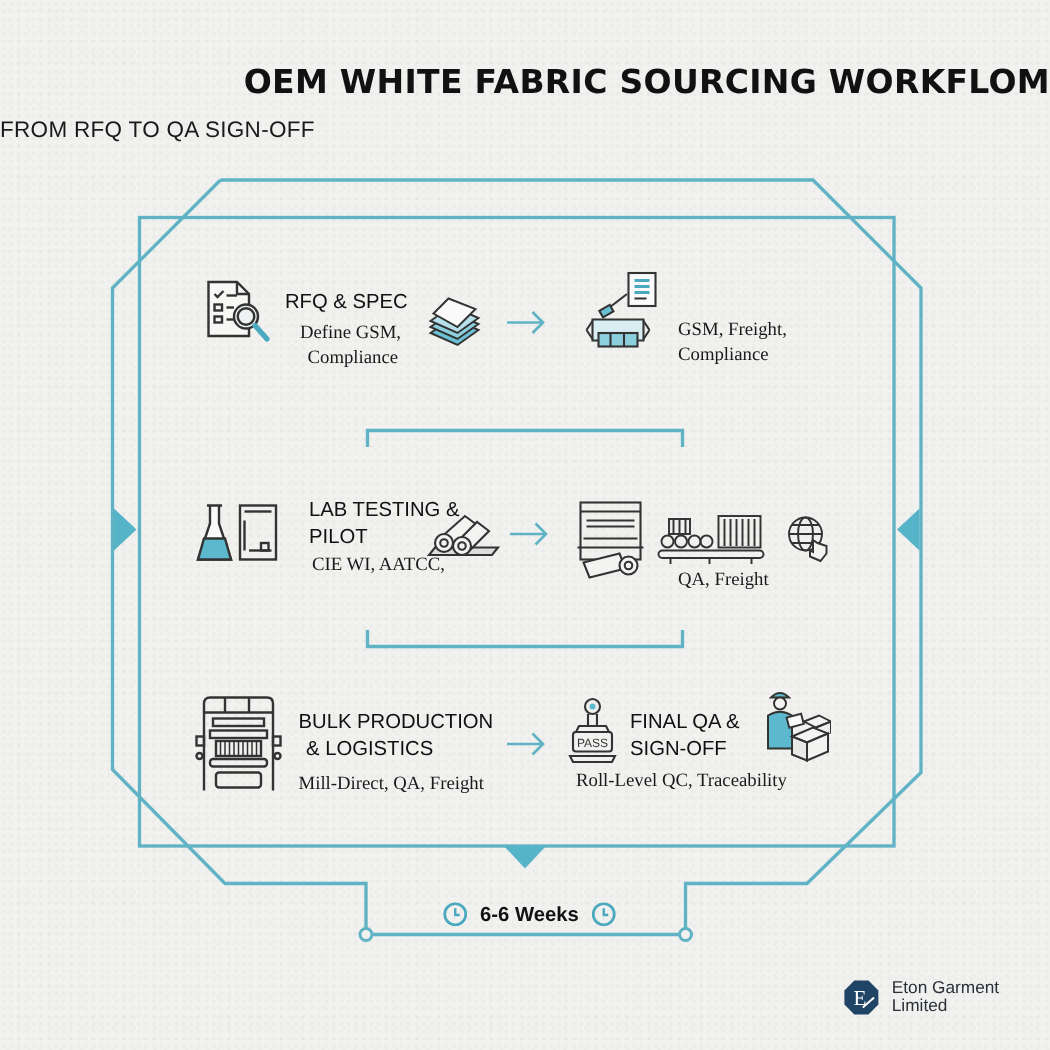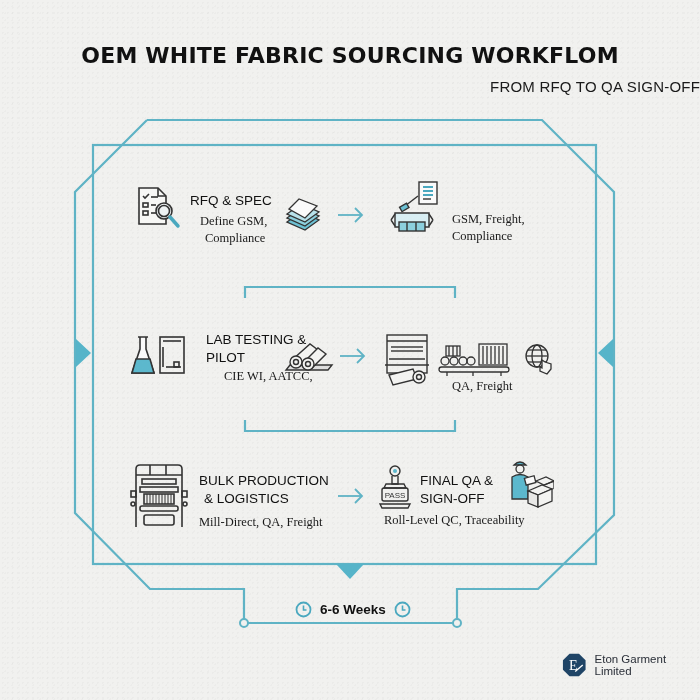--- a/index.html
+++ b/index.html
@@ -9,26 +9,26 @@
     background-image:
       radial-gradient(rgba(0,0,0,0.025) 1px, transparent 1px),
       radial-gradient(rgba(0,0,0,0.02) 1px, transparent 1px);
     background-size:5px 5px, 7px 7px;
     background-position:0 0, 2px 3px;
     font-family:"Liberation Sans", sans-serif;
     color:#1a1a1a;
   }
   .abs { position:absolute; }
   .title {
-    left:0; width:700px; top:43px; text-align:center;
+    left:0; width:700px; top:43px; text-align:right;
     font-family:"DejaVu Sans", sans-serif; font-weight:bold;
     font-size:22px; letter-spacing:0.2px; color:#111;
   }
   .subtitle {
-    left:0; width:700px; top:78px; text-align:right;
+    left:0; width:700px; top:78px; text-align:left;
     font-size:15px; color:#1a1a1a; letter-spacing:0.2px;
   }
   svg.frame { position:absolute; left:0; top:0; }
   .h { font-weight:normal; font-size:13.5px; line-height:18px; color:#111; }
   .t { font-size:12.5px; line-height:17px; color:#1a1a1a;font-family:Liberation Serif, serif; }
   .icon { position:absolute; }
   .weeks {
     left:295px; top:598px; height:22px; display:flex; align-items:center; gap:8px;
     font-weight:bold; font-size:13.5px; color:#111;
   }
@@ -137,21 +137,21 @@
     <rect x="30" y="4" width="24" height="36" fill="none"></rect>
     <line x1="33" y1="8" x2="51" y2="8"></line>
     <line x1="33" y1="14" x2="33" y2="34"></line>
     <line x1="36" y1="34" x2="51" y2="34"></line>
     <rect x="44" y="29" width="5" height="5" fill="none"></rect>
   </g>
 </svg>
 <div class="abs" style="left:206px;top:331px">
   <div class="h">LAB TESTING &amp;</div>
   <div class="h">PILOT</div>
-  <div class="t" style="margin-left:18px;margin-top:1px">CIE WI, AATCC,</div>
+  <div class="t" style="margin-left:2px;margin-top:1px">CIE WI, AATCC,</div>
 </div>
 <svg class="icon" style="left:284px;top:340px" width="50" height="36" viewBox="0 0 50 36">
   <g stroke="#333" stroke-width="1.4" fill="#f3f3f1">
     <path d="M2 30 L44 30 L48 25 L6 25 Z" fill="#ddd"></path>
     <path d="M8 20 L26 4 L34 10 L16 26 Z"></path>
     <circle cx="12" cy="22" r="6"></circle>
       <circle cx="12" cy="22" r="2.5"></circle>
     <path d="M20 22 L34 8 L42 14 L28 28 Z"></path>
     <circle cx="24" cy="24" r="6"></circle>
       <circle cx="24" cy="24" r="2.5"></circle>

